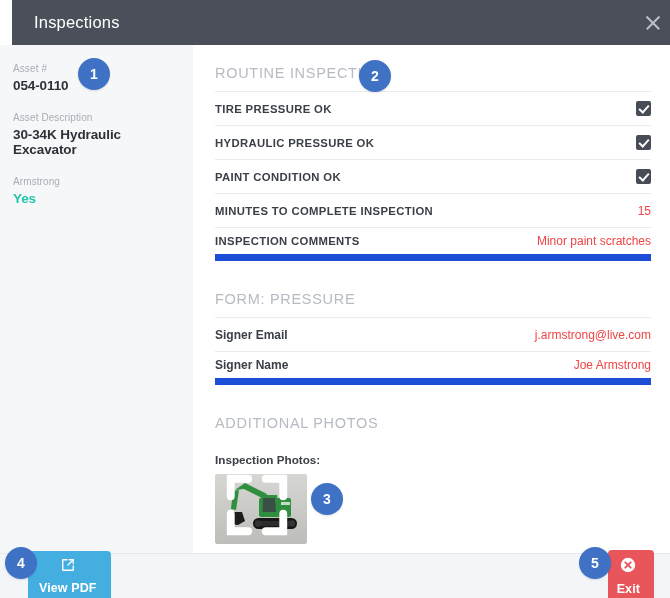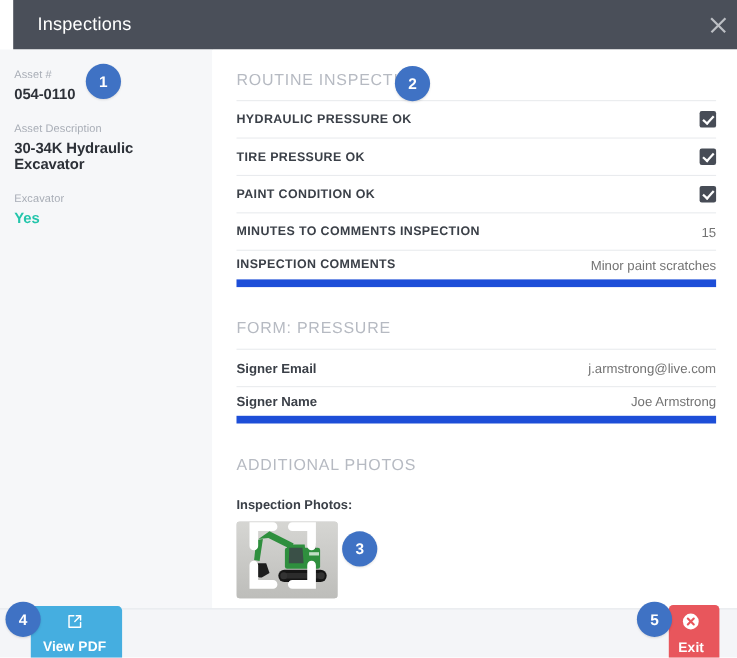--- a/index.html
+++ b/index.html
@@ -120,21 +120,21 @@
     color: #3b4048;
     font-weight: bold;
     letter-spacing: .35px;
   }
   .row-label.mixed {
     font-size: 12px;
     letter-spacing: 0;
   }
   .row-value {
     font-size: 12px;
-    color: #737373;
+    color: #ef4444;
     font-weight: 400;
   }
 
   .checkbox {
     width: 15px; height: 15px;
     background: #474c56;
     border-radius: 2px;
     position: relative;
     cursor: pointer;
     flex: none;
@@ -241,48 +241,48 @@
         <div class="side-label">Asset #</div>
         <div class="side-value">054-0110</div>
       </div>
 
       <div>
         <div class="side-label">Asset Description</div>
         <div class="side-value">30-34K Hydraulic Excavator</div>
       </div>
 
       <div>
-        <div class="side-label">Excavator</div>
+        <div class="side-label">Armstrong</div>
         <div class="side-value accent">Yes</div>
       </div>
 
     </div>
 
     <div class="main">
 
       <div>
         <div class="section-title">ROUTINE INSPECTION</div>
+
+        <div class="row">
+          <span class="row-label">TIRE PRESSURE OK</span>
+          <span class="checkbox"></span>
+        </div>
 
         <div class="row">
           <span class="row-label">HYDRAULIC PRESSURE OK</span>
           <span class="checkbox"></span>
         </div>
 
         <div class="row">
-          <span class="row-label">TIRE PRESSURE OK</span>
-          <span class="checkbox"></span>
-        </div>
-
-        <div class="row">
           <span class="row-label">PAINT CONDITION OK</span>
           <span class="checkbox"></span>
         </div>
 
         <div class="row">
-          <span class="row-label">MINUTES TO COMMENTS INSPECTION</span>
+          <span class="row-label">MINUTES TO COMPLETE INSPECTION</span>
           <span class="row-value">15</span>
         </div>
 
         <div class="row">
           <span class="row-label">INSPECTION COMMENTS</span>
           <span class="row-value">Minor paint scratches</span>
         </div>
       </div>
 
       <div>

